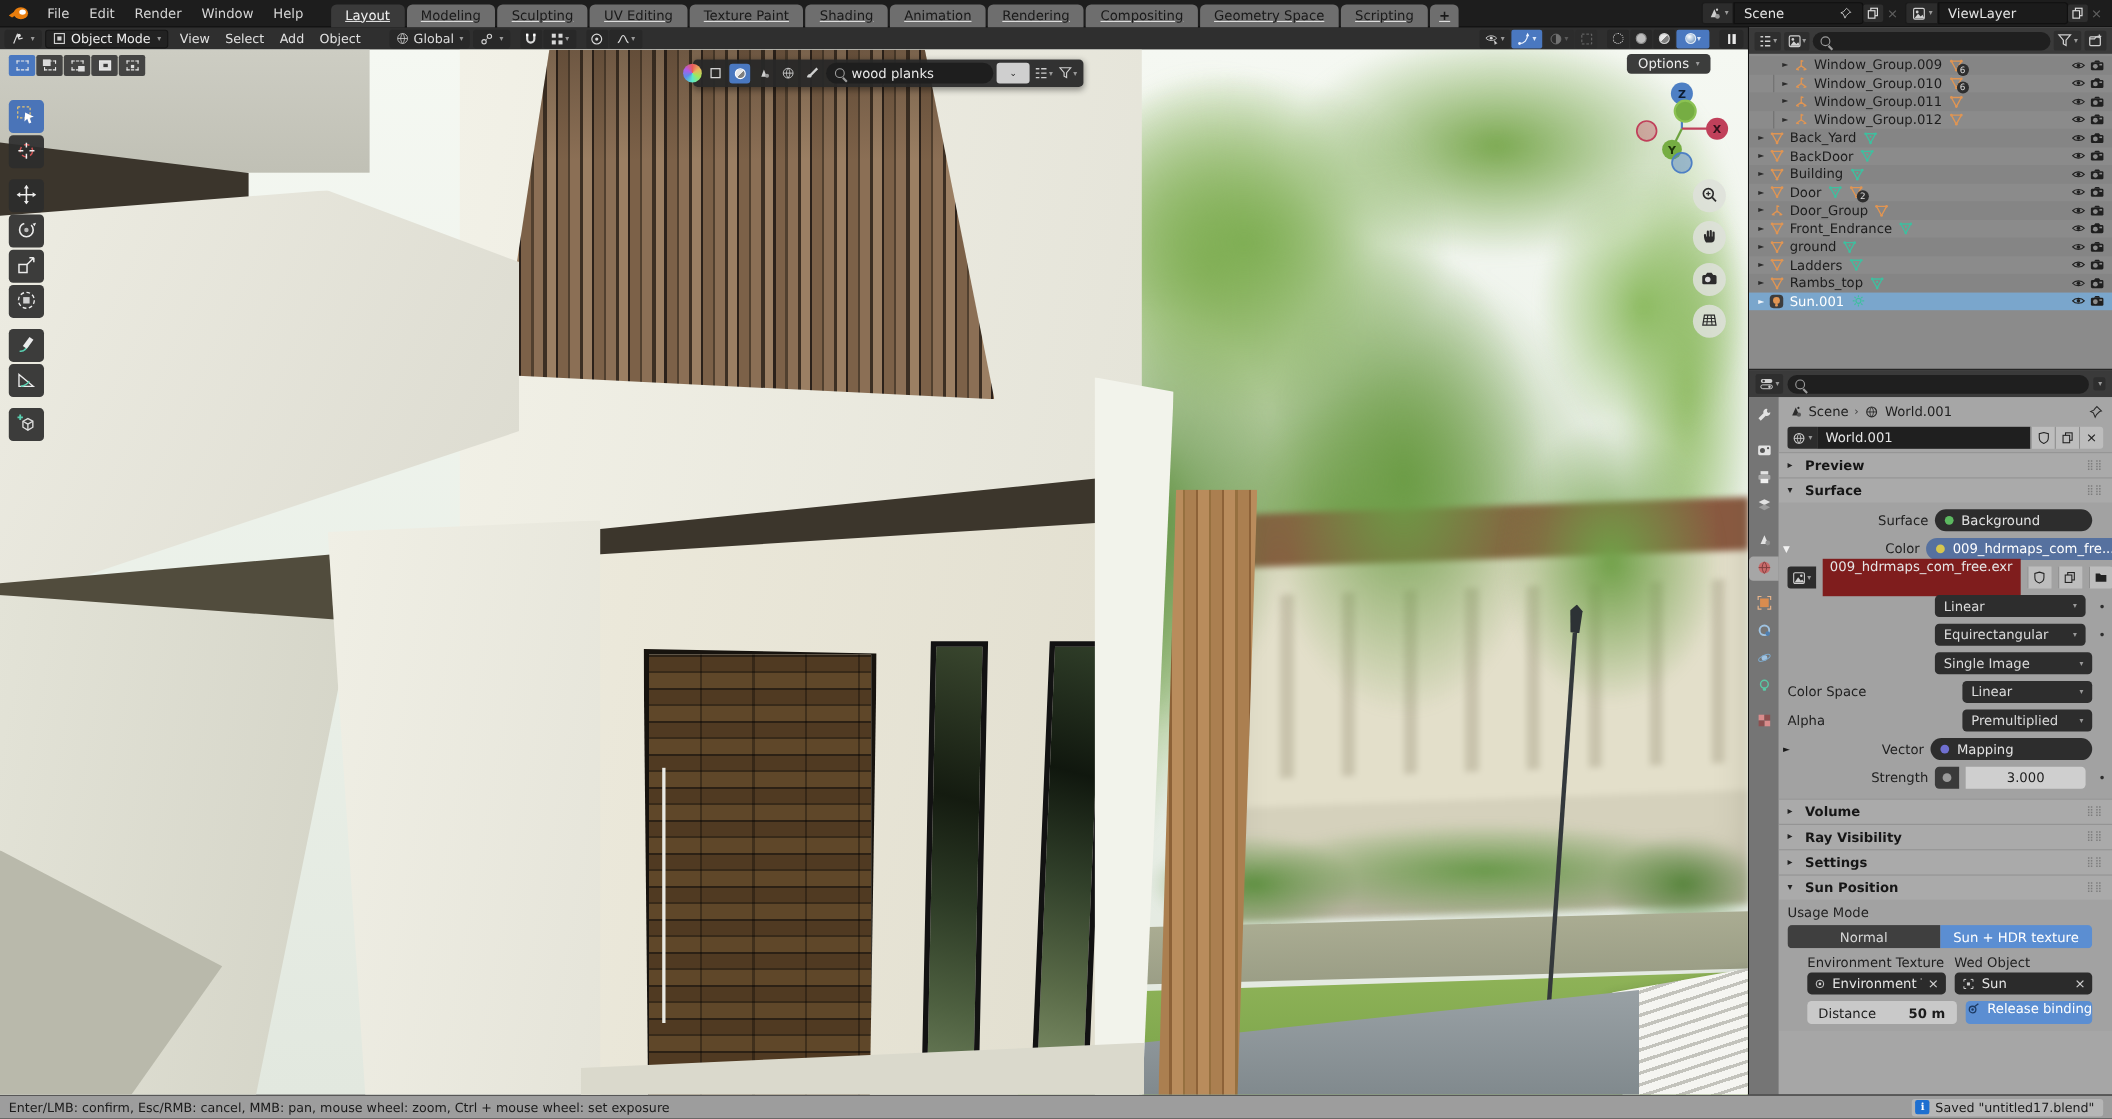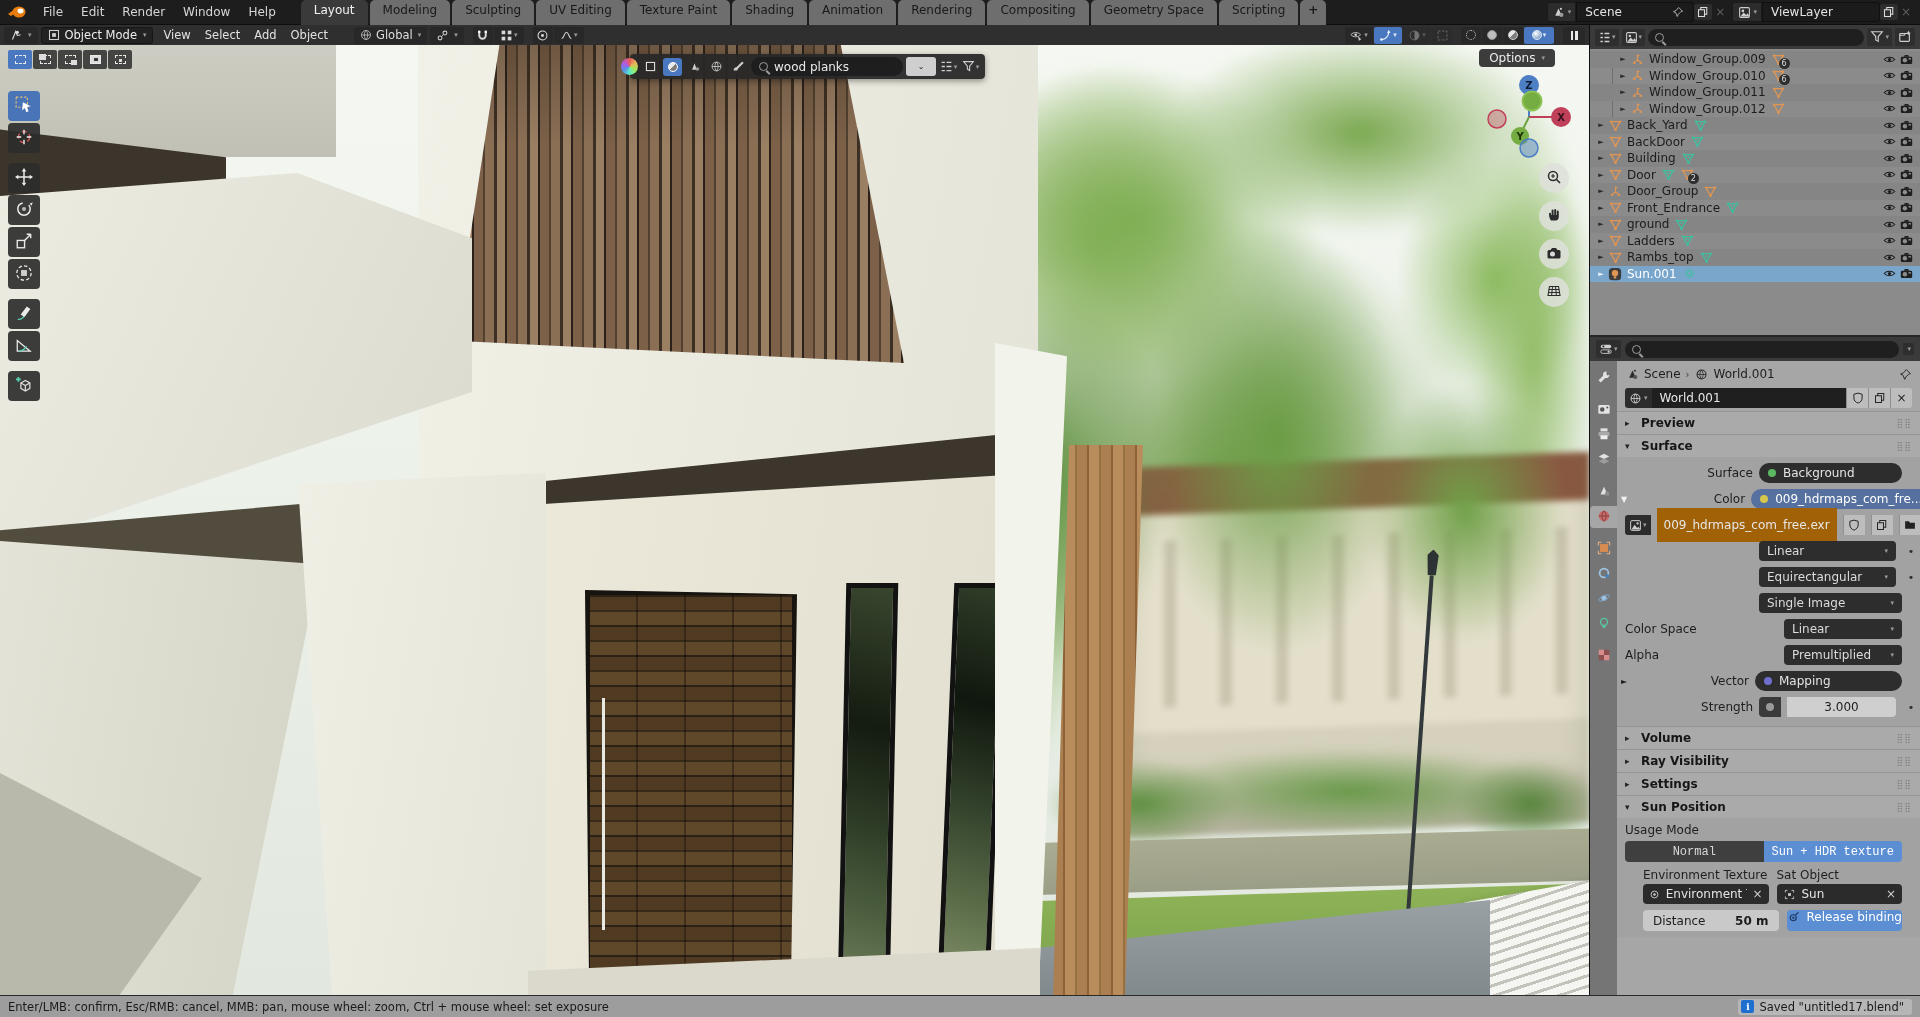--- a/index.html
+++ b/index.html
@@ -5,21 +5,21 @@
   * { margin:0; padding:0; box-sizing:border-box; user-select:none; }
   html,body { width:1920px; height:1017px; overflow:hidden; background:#1d1d1d;
     font-family:"DejaVu Sans", sans-serif; font-size:12px; color:#ddd; }
   .app { width:1920px; height:1017px; display:flex; flex-direction:column; }
 
   
   .topbar { height:25px; background:#1d1d1d; display:flex; align-items:center; gap:2px; padding:0 6px; flex:none; border-bottom:1px solid #0e0e0e; }
   .blogo { width:22px; height:16px; display:flex; align-items:center; justify-content:center; margin-right:4px; }
   .menus { display:flex; align-items:center; }
   .menus span { padding:3px 9px; color:#d6d6d6; border-radius:3px; }
-  .tabs { display:flex; height:25px; margin-left:14px; }
+  .tabs { display:flex; align-items:flex-end; height:25px; margin-left:14px;text-decoration:underline; }
   .tab { background:#6e6e6e; color:#191919; padding:3px 13px 4px; border-radius:5px 5px 0 0; margin-right:2px; line-height:14px; }
   .tab.active { background:#3a3a3a; color:#f2f2f2; }
   .tab.addtab { background:#6e6e6e; font-weight:bold; padding:3px 8px 4px; }
   .tb-right { margin-left:auto; display:flex; align-items:center; gap:4px; }
   .idsel { display:flex; align-items:center; }
   .idsel .ibtn { background:#2c2c2c; border:1px solid #1a1a1a; border-radius:3px 0 0 3px; padding:2px 4px; display:flex; align-items:center; gap:1px; }
   .idsel .ifield { background:#1b1b1b; border:1px solid #101010; color:#e4e4e4; padding:2px 8px; min-width:118px; display:flex; align-items:center; border-radius:0 3px 3px 0; }
   .idsel .ifield .flex { flex:1; }
   .sicn { width:14px; height:14px; display:inline-flex; align-items:center; justify-content:center; }
   .chev { font-size:7px; color:#9a9a9a; margin-left:1px; }
@@ -198,21 +198,21 @@
   .pill.hl { background:#56719f; color:#fff; }
   .dot { width:8px; height:8px; border-radius:50%; flex:none; }
   .dot.green{ background:#5cb860; } .dot.yellow{ background:#d6c64e; } .dot.purple{ background:#6f6fd0; }
   .drop { height:20px; background:#2d2d2d; border-radius:4px; color:#dcdcdc; display:flex; align-items:center; padding:0 8px; border:none; font:inherit; }
   .drop .dv { flex:1; text-align:left; }
   .deco { width:18px; text-align:center; color:#2e2e2e; font-size:11px; flex:none; margin-right:-18px; }
   .numfield { flex:1; height:20px; background:#cfcfcf; color:#1c1c1c; display:flex; align-items:center; justify-content:center; border-radius:0 4px 4px 0; }
   .numtgl { width:22px; height:20px; background:#3a3a3a; border-radius:4px 0 0 4px; display:flex; align-items:center; justify-content:center; }
   .numtgl i { width:8px; height:8px; border-radius:50%; background:#9a9a9a; }
   .seg { display:flex; margin:2px 18px 4px 8px; height:21px; border-radius:4px; overflow:hidden; }
-  .seg div { flex:1; display:flex; align-items:center; justify-content:center; background:#3f3f3f; color:#d8d8d8;font-family:Liberation Mono, monospace; }
+  .seg div { flex:1; display:flex; align-items:center; justify-content:center; background:#3f3f3f; color:#d8d8d8; }
   .seg div.on { background:#5b8ed2; color:#fff; }
   .two { display:flex; gap:8px; padding:0 18px 0 26px; }
   .two > div { flex:1; min-width:0; }
   .flabel { height:18px; display:flex; align-items:center; color:#1e1e1e; }
   .ffield { height:20px; background:#2b2b2b; border-radius:4px; color:#e5e5e5; display:flex; align-items:center; gap:5px; padding:0 6px; }
   .ffield .fx { margin-left:auto; color:#cfcfcf; }
   .distf { height:21px; background:#c9c9c9; border-radius:4px; color:#1c1c1c; display:flex; align-items:center; padding:0 10px; }
   .distf b { font-weight:bold; margin-left:auto; }
   .bluebtn { height:21px; background:#5b8ed2; border-radius:4px; color:#fff; display:flex; align-items:flex-start; justify-content:center; gap:6px; }
 
@@ -1339,21 +1339,21 @@
               </div>
               <div class="prow" style="padding-left:8px">
                 <span class="tbtn" style="background:#2c2c2c; border-radius:3px 0 0 3px; height:20px; display:flex; align-items:center; padding:0 4px">
                     <svg viewBox="0 0 16 16" width="13" height="13">
                       <rect x="2" y="2" width="12" height="12" rx="1.5" fill="none" stroke="#cfcfcf" stroke-width="1.2"></rect>
                       <circle cx="10.5" cy="5.5" r="1.4" fill="#cfcfcf"></circle>
                       <path d="M3 13l4-6 3 4 1.5-1.5 2.5 3.5Z" fill="#cfcfcf"></path>
                     </svg>
                     <span class="chev">▾</span>
                   </span>
-                <span class="tfield" style="flex:1; background:#a16207; height:34px; display:flex; align-items:center; padding:0 7px; color:#e6e6e6">
+                <span class="tfield" style="flex:1; background:#7f1d1d; height:34px; display:flex; padding:0 7px; color:#e6e6e6">
                     <span>009_hdrmaps_com_free.exr</span>
                   </span>
                 <span class="lbtn">
                     <svg viewBox="0 0 16 16" width="12" height="12">
                       <path d="M8 1.5 13.5 3v5c0 3.5-2.5 5.8-5.5 6.8C5 13.8 2.5 11.5 2.5 8V3Z" fill="none" stroke="#222" stroke-width="1.3"></path>
                     </svg>
                   </span>
                 <span class="lbtn">
                     <svg viewBox="0 0 16 16" width="12" height="12">
                       <rect x="5" y="2" width="8" height="9" fill="none" stroke="#222" stroke-width="1.3"></rect>
@@ -1449,21 +1449,21 @@
               <div style="padding:2px 8px 3px" class="flabel">Usage Mode</div>
               <div class="seg" id="usageSeg">
                   <div>Normal</div>
                   <div class="on">Sun + HDR texture</div>
                 </div>
               <div class="two">
                 <div>
                     <div class="flabel">Environment Texture</div>
                   </div>
                 <div>
-                    <div class="flabel">Sat Object</div>
+                    <div class="flabel">Wed Object</div>
                   </div>
               </div>
               <div class="two" style="margin-bottom:6px">
                 <div class="ffield">
                   <span class="sicn">
                       <svg viewBox="0 0 16 16" width="11" height="11">
                         <circle cx="8" cy="8" r="5" fill="none" stroke="#cfcfcf" stroke-width="1.3"></circle>
                         <circle cx="8" cy="8" r="1.8" fill="#cfcfcf"></circle>
                       </svg>
                     </span>

